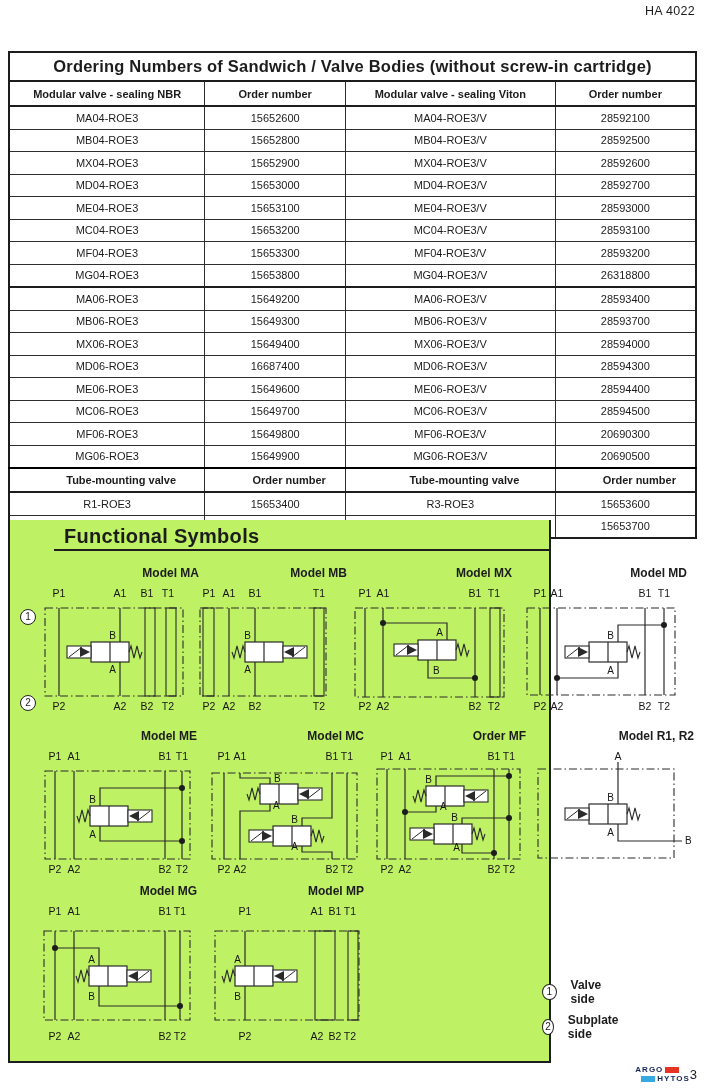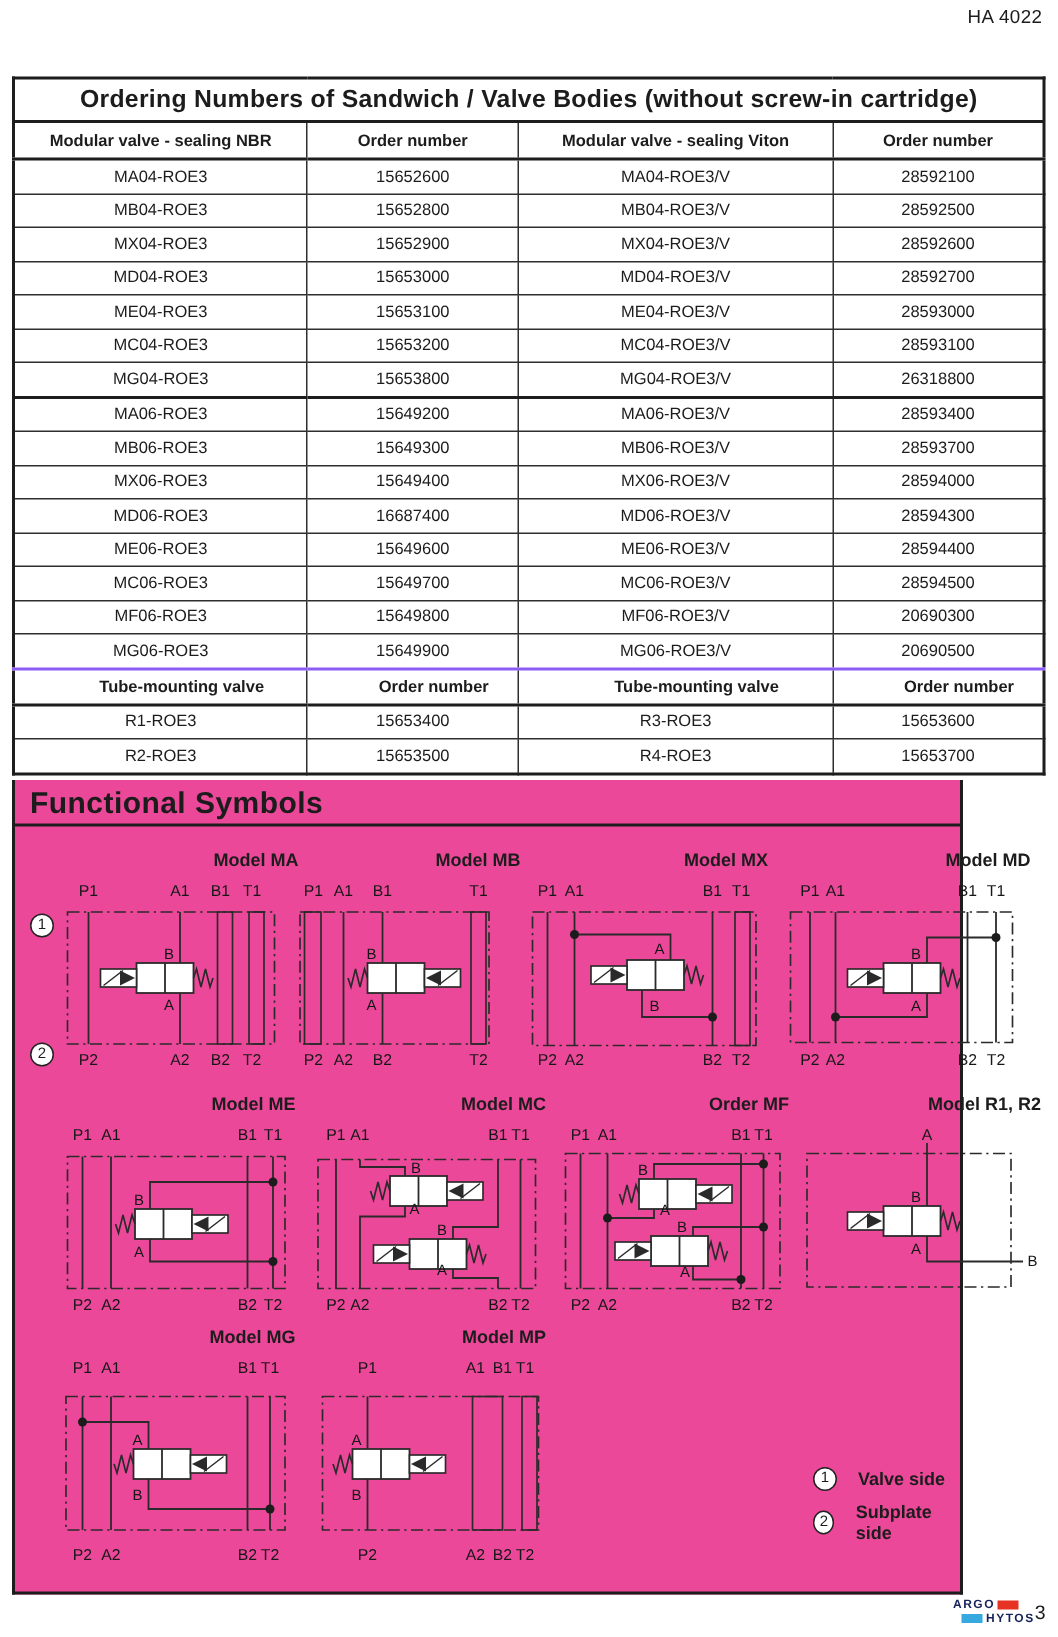--- a/index.html
+++ b/index.html
@@ -5,23 +5,23 @@
   html,body{margin:0;padding:0;background:#ffffff;}
   body{width:705px;height:1091px;position:relative;font-family:"Liberation Sans",sans-serif;color:#1c1c1c;overflow:hidden;}
   .doc-code{position:absolute;top:4px;right:10px;font-size:12.5px;letter-spacing:.3px;}
   
   .otable-wrap{position:absolute;left:8px;top:28px;width:689px;margin-top:23px;}
   table{border-collapse:collapse;width:689px;table-layout:fixed;border:2px solid #1d1d1d;}
   td,th{border:1px solid #2e2e2e;text-align:center;vertical-align:middle;padding:0;font-size:11px;height:21.5px;font-weight:normal;}
   tr.title-row td{font-size:16.5px;font-weight:bold;height:27px;border-bottom:2px solid #1d1d1d;letter-spacing:.2px;}
   tr.head-row th{font-weight:bold;height:23px;border-bottom:2px solid #1d1d1d;font-size:11px;}
   tr.group-top td{border-top:2px solid #1d1d1d;}
-  tr.subhead th{font-weight:bold;border-top:2px solid #8b5cf6;border-bottom:2px solid #1d1d1d;height:22px;padding-left:28px;}
+  tr.subhead th{font-weight:bold;border-top:2px solid #000000;border-bottom:2px solid #1d1d1d;height:22px;padding-left:28px;}
   
-  .fsection{position:absolute;left:8px;top:520px;width:634px;height:543px;border-left:2px solid #1d1d1d;border-right:2px solid #1d1d1d;border-bottom:2px solid #1d1d1d;box-sizing:border-box;background:#ec4899;}
+  .fsection{position:absolute;left:8px;top:520px;width:543px;height:543px;border-left:2px solid #1d1d1d;border-right:2px solid #1d1d1d;border-bottom:2px solid #1d1d1d;box-sizing:border-box;background:#bef264;padding-left:44px;}
   .fheading{height:31px;border-bottom:2px solid #1d1d1d;font-size:20px;font-weight:bold;padding:5px 0 0 10px;box-sizing:border-box;letter-spacing:.3px;}
   .diagram{position:absolute;}
   .dtitle{font-size:12px;font-weight:bold;text-align:right;height:15px;margin-bottom:4px;}
   .diagram svg{display:block;margin:0 auto;}
   .d-ma{left:32px;top:46px;width:157px;}
   .d-mb{left:187px;top:46px;width:150px;}
   .d-mx{left:337px;top:46px;width:165px;}
   .d-md{left:502px;top:46px;width:175px;}
   .d-me{left:32px;top:209px;width:155px;}
   .d-mc{left:192px;top:209px;width:162px;}
@@ -99,20 +99,26 @@
           <td>ME04-ROE3</td>
           <td>15653100</td>
           <td>ME04-ROE3/V</td>
           <td>28593000</td>
         </tr>
         <tr>
           <td>MC04-ROE3</td>
           <td>15653200</td>
           <td>MC04-ROE3/V</td>
           <td>28593100</td>
+        </tr>
+        <tr>
+          <td>MF04-ROE3</td>
+          <td>15653300</td>
+          <td>MF04-ROE3/V</td>
+          <td>28593200</td>
         </tr>
         <tr>
           <td>MG04-ROE3</td>
           <td>15653800</td>
           <td>MG04-ROE3/V</td>
           <td>26318800</td>
         </tr>
         <tr class="group-top">
           <td>MA06-ROE3</td>
           <td>15649200</td>

